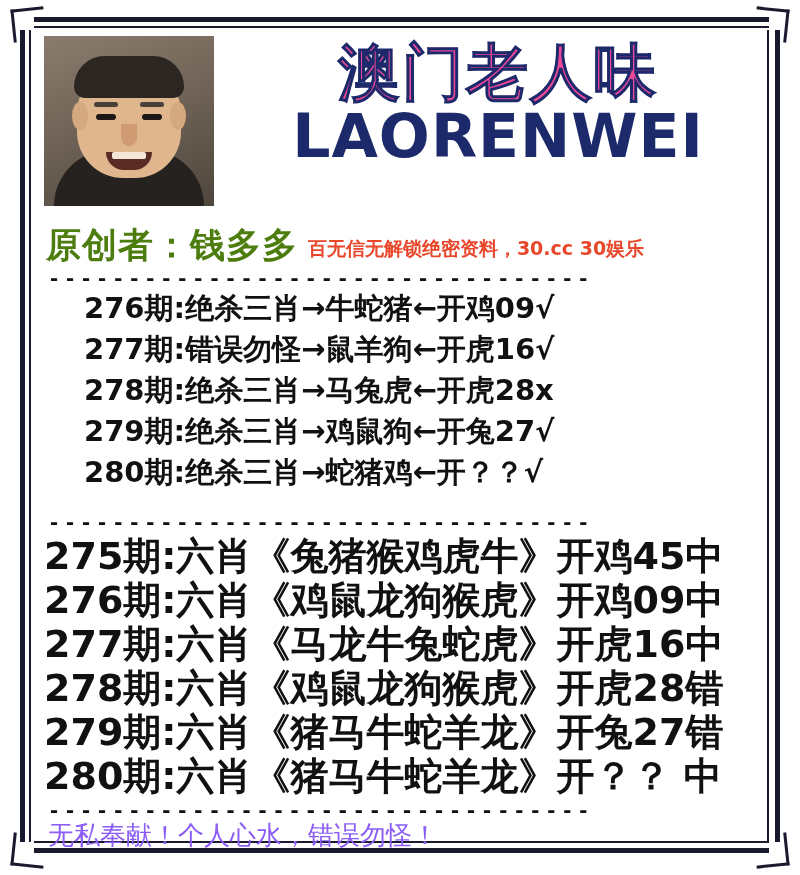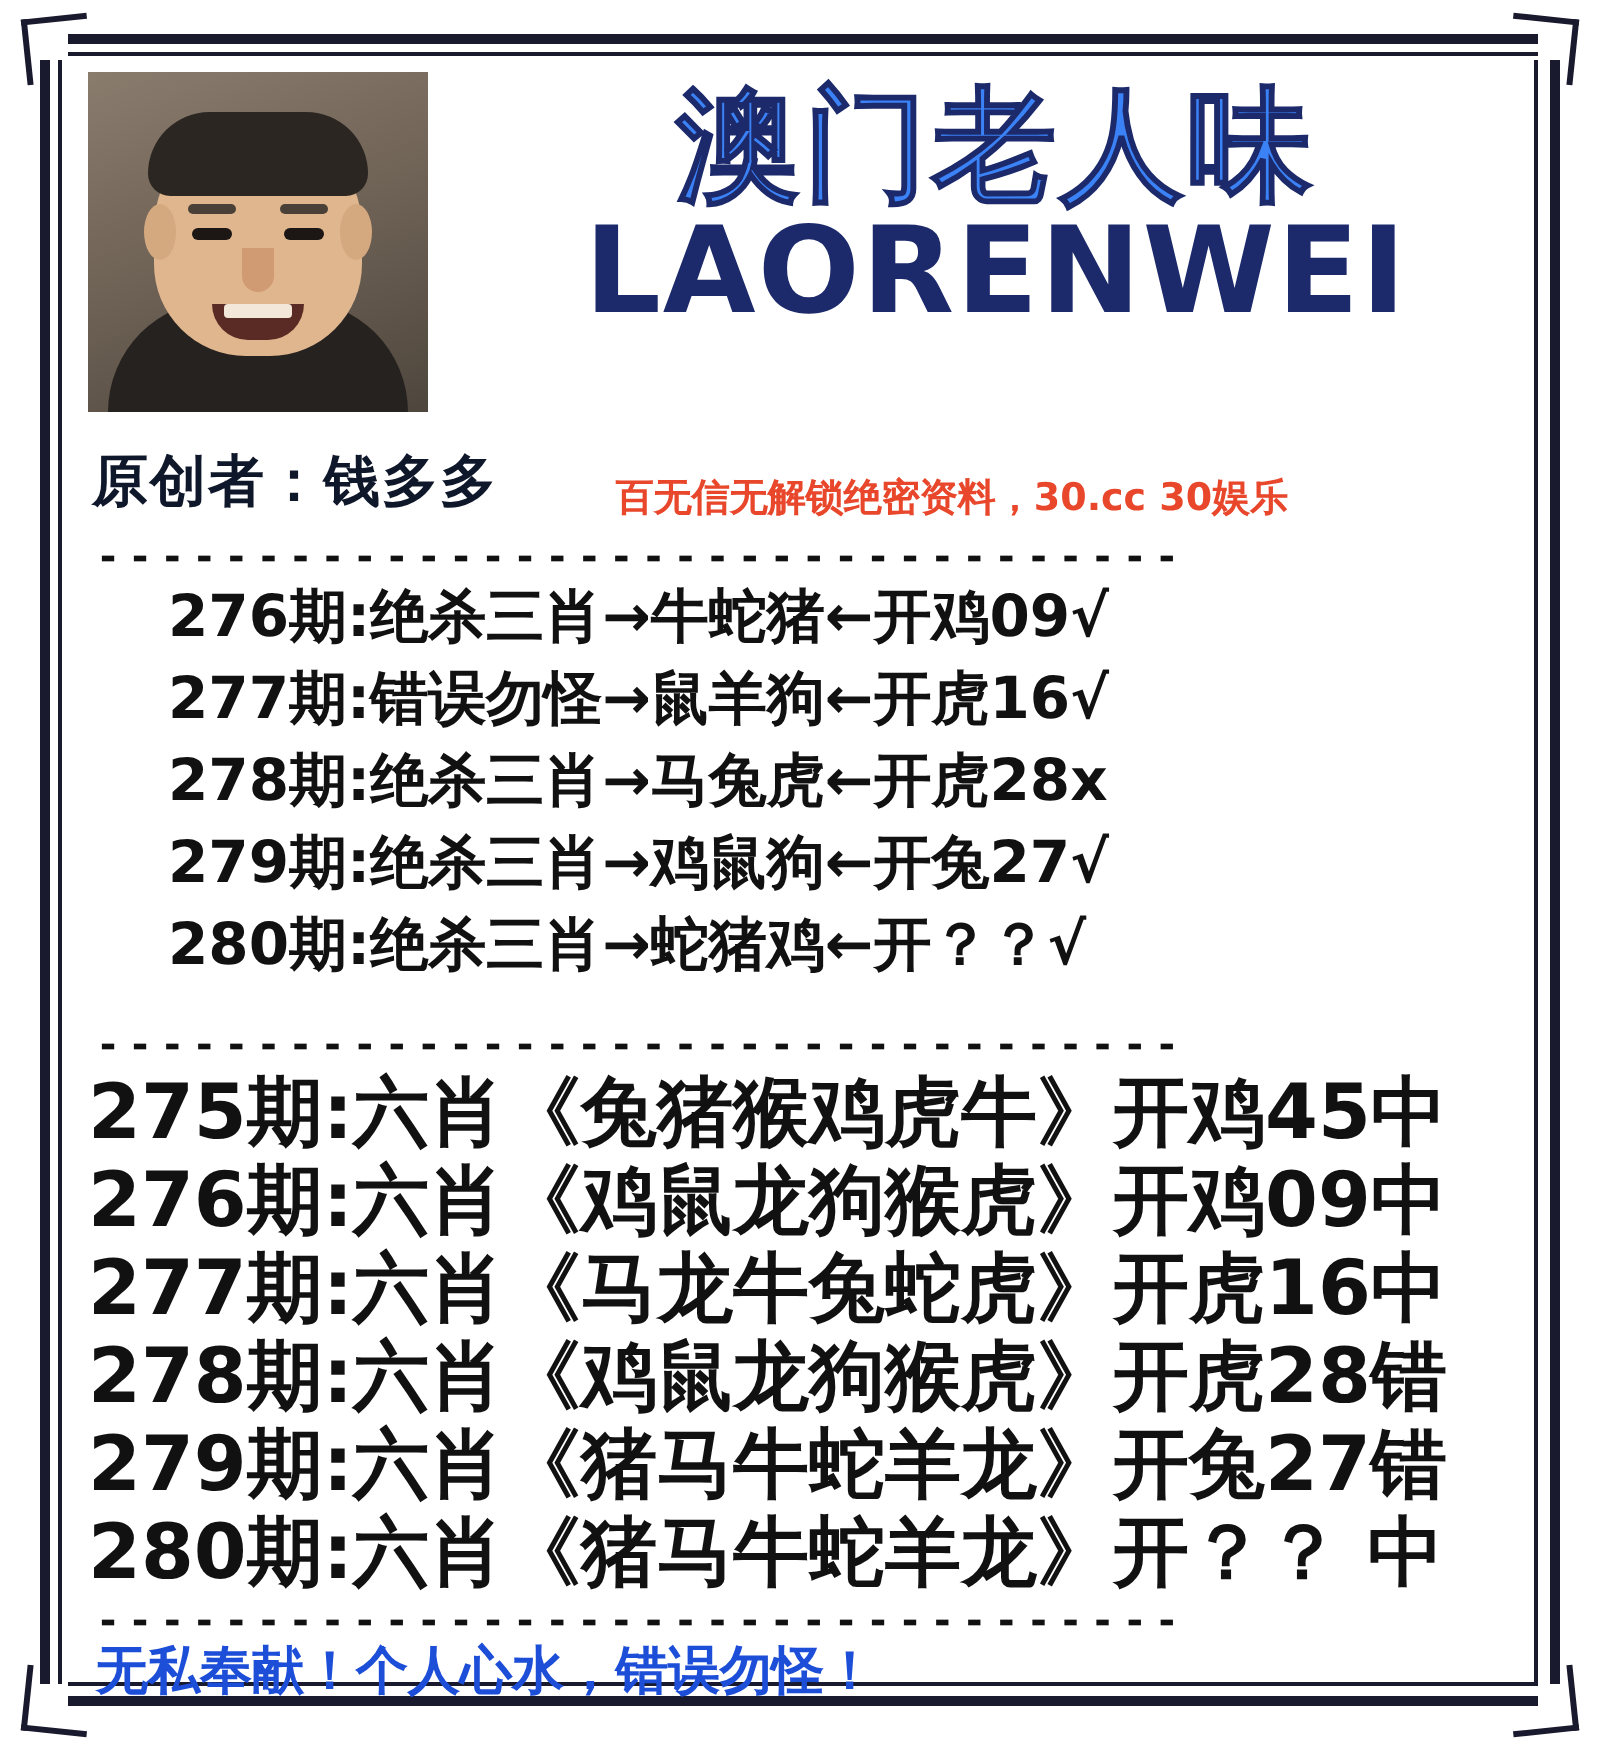--- a/index.html
+++ b/index.html
@@ -178,21 +178,21 @@
     flex: 1;
     margin-left: 26px;
     text-align: center;
     padding-top: 4px;
   }
   .title-cn {
     font-family: "DejaVu Sans", "Liberation Sans", sans-serif;
     font-weight: bold;
     font-size: 62px;
     line-height: 1.05;
-    color: #3b82f6;
+    color: #ec4899;
     letter-spacing: 2px;
     -webkit-text-stroke: 1px #1c2a6b;
   }
   .title-en {
     font-family: "DejaVu Sans", "Liberation Sans", sans-serif;
     font-weight: bold;
     font-size: 60px;
     line-height: 1.05;
     color: #1c2a6b;
     letter-spacing: 1px;
@@ -204,23 +204,23 @@
     position: absolute;
     left: 46px;
     top: 222px;
     width: 710px;
     height: 38px;
   }
   .author {
     position: absolute;
     left: 0;
     top: 0;
-    font-size: 28px;
-    font-weight: bold;
-    color: #0f172a;
+    font-size: 35px;
+    font-weight: bold;
+    color: #4d7c0f;
     font-family: "DejaVu Sans", "Liberation Sans", sans-serif;
     letter-spacing: 1px;
   }
   .watermark {
     position: absolute;
     left: 150px;
     top: 14px;
     width: 560px;
     text-align: center;
     font-size: 19px;
@@ -281,22 +281,22 @@
     white-space: nowrap;
     letter-spacing: 0px;
   }
 
   .footer-note {
     position: absolute;
     left: 48px;
     top: 818px;
     font-family: "DejaVu Sans", "Liberation Sans", sans-serif;
     font-size: 26px;
-    font-weight: bold;
-    color: #1d4ed8;
+    font-weight: normal;
+    color: #8b5cf6;
     white-space: nowrap;
   }
 </style>
 </head>
 <body>
 
 <div class="page">
 
   <div class="frame-line ft-h"></div>
   <div class="frame-line ft-h2"></div>

